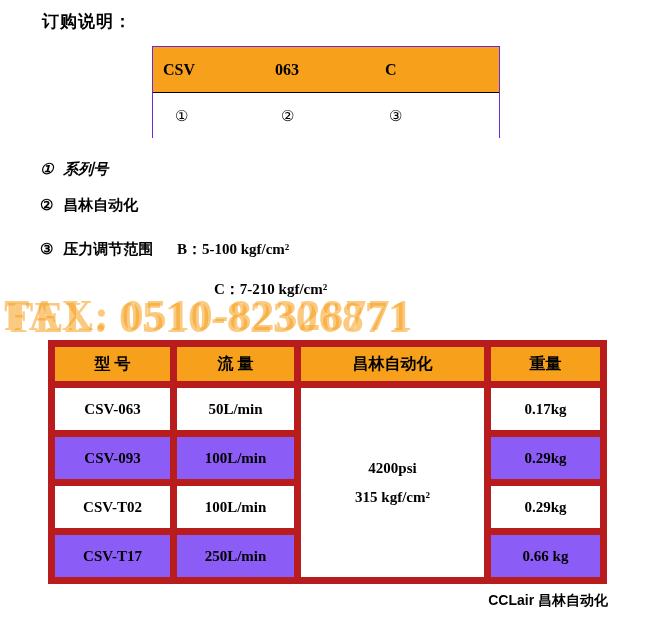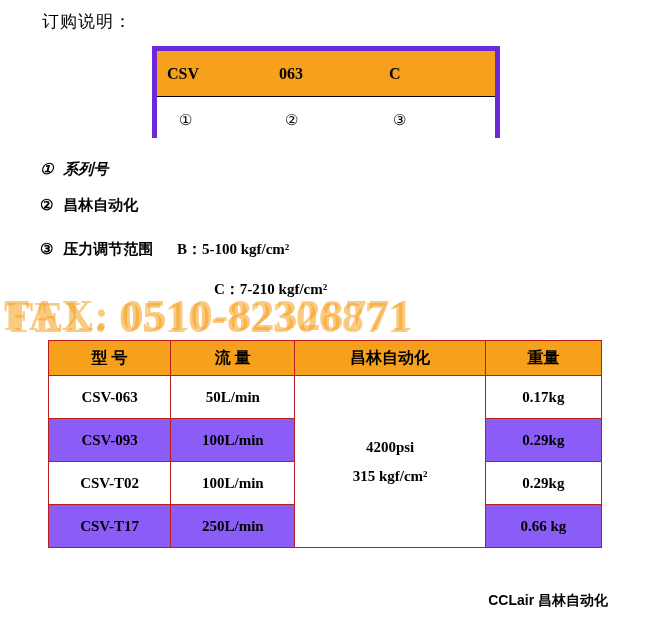--- a/index.html
+++ b/index.html
@@ -15,32 +15,32 @@
     position: relative;
     overflow: hidden;
   }
 
   
   .order-title {
     position: absolute;
     left: 42px;
     top: 10px;
     font-size: 17px;
-    font-weight: normal;
+    font-weight: bold;
     letter-spacing: 1px;
   }
 
   
   .code-box {
     position: absolute;
     left: 152px;
     top: 46px;
     width: 348px;
     height: 92px;
-    border: 5px solid #6d28d9;
+    border: 1px solid #6d28d9;
     box-sizing: border-box;
   }
   .code-row-top {
     height: 45px;
     background: #F7A01C;
     position: relative;
   }
   .code-row-bottom {
     height: 45px;
     background: #ffffff;
@@ -102,21 +102,21 @@
   
   .spec-table {
     position: absolute;
     left: 48px;
     top: 340px;
     width: 554px;
     border-collapse: collapse;
     table-layout: fixed;
   }
   .spec-table td, .spec-table th {
-    border: 1px solid #b91c1c;
+    border: 7px solid #b91c1c;
     text-align: center;
     font-weight: bold;
     font-size: 15px;
     height: 42px;
     padding: 0;
   }
   .spec-table thead th {
     background: #F7A01C;
     height: 34px;
     font-size: 16px;

